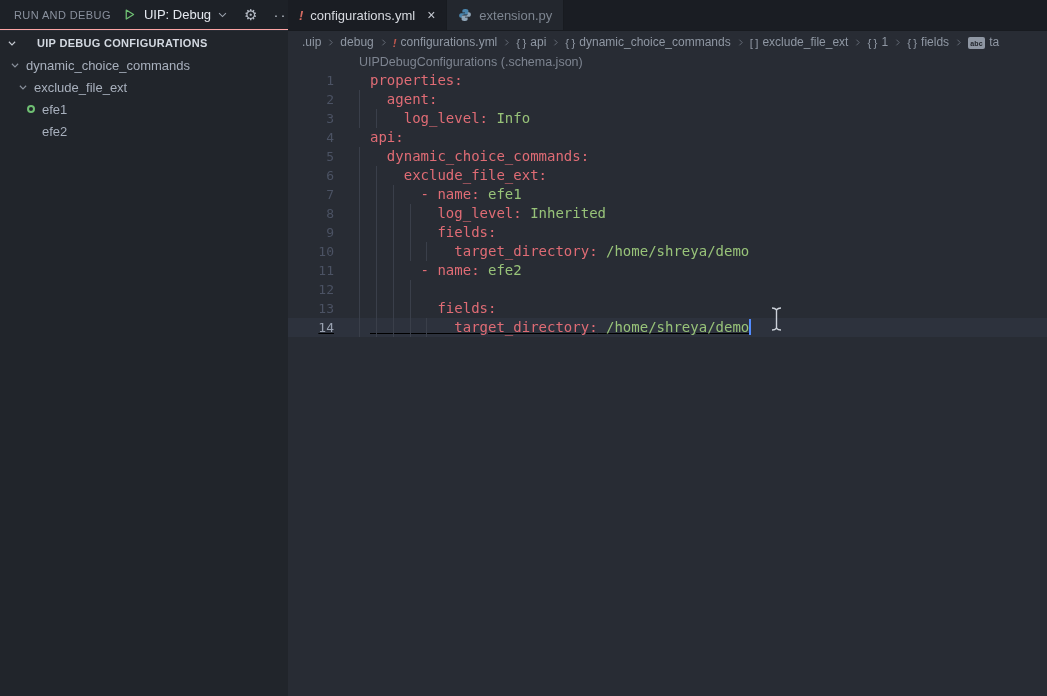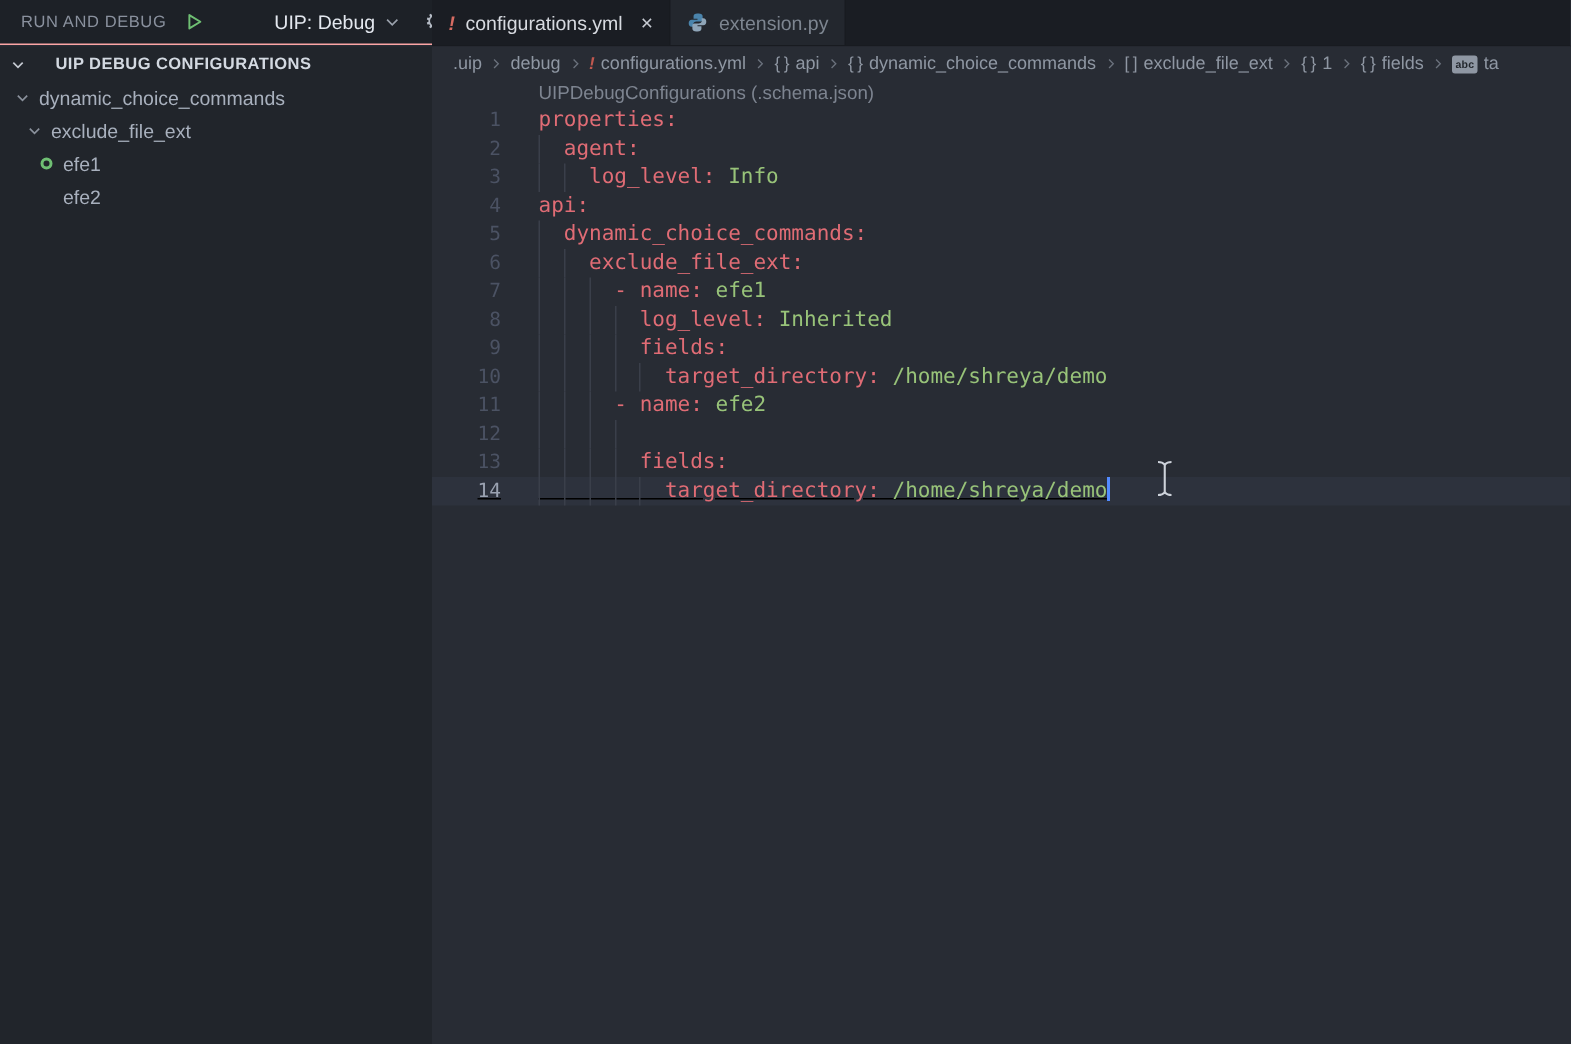--- a/index.html
+++ b/index.html
@@ -11,21 +11,21 @@
   }
   
   #left-col { position:absolute; left:0; top:0; width:288px; height:696px; }
   #debug-toolbar {
     height:30px; background:#1d2127; display:flex; align-items:center;
     padding-left:14px; border-bottom:1px solid #fca5a5;
   }
   .toolbar-title { font-size:11px; color:#8a919e; letter-spacing:.4px; white-space:nowrap; }
   .play-icon { margin-left:12px; display:flex; align-items:center; }
   .config-picker { display:flex; align-items:center; margin-left:8px; cursor:pointer; }
-  .config-label { font-size:13px; color:#e4e8ef; white-space:nowrap;margin-left:39px; }
+  .config-label { font-size:13px; color:#e4e8ef; white-space:nowrap; }
   .chev { margin-left:6px; display:flex; align-items:center; }
   .gear { margin-left:16px; font-size:15px; color:#b4bac4; line-height:1; }
   .more-dots { margin-left:16px; font-size:15px; color:#b4bac4; letter-spacing:2px; line-height:1; }
 
   #sidebar { position:absolute; top:31px; left:0; right:0; bottom:0; background:#21252b; }
   .sidebar-header { height:23px; display:flex; align-items:center; padding-left:7px; }
   .sidebar-header .hdr-label {
     font-size:11px; font-weight:bold; color:#d3d9e1; letter-spacing:.3px; margin-left:20px;
   }
   .tree-row { height:22px; display:flex; align-items:center; color:#a8b0bd; font-size:13px; cursor:pointer; }
@@ -71,21 +71,21 @@
   }
   #code-lines { position:relative; }
   .code-line { position:relative; height:19px; display:flex; }
   .code-line.current { background:#2d323d;text-decoration:underline; }
   .gutter {
     width:46px; flex:0 0 46px; text-align:right;
     font-family:"DejaVu Sans Mono", monospace; font-size:13px; line-height:19px; color:#4b5263;
   }
   .code-line.current .gutter { color:#9aa2b1; }
   .code-text {
-    margin-left:25px; white-space:pre;
+    margin-left:36px; white-space:pre;
     font-family:"DejaVu Sans Mono", monospace; font-size:14px; line-height:19px;
   }
   .tok-key { color:#e06c75; }
   .tok-value { color:#98c379; }
   .indent-guide { position:absolute; top:0; bottom:0; width:1px; background:#3a3f4a; }
   .caret {
     display:inline-block; width:2px; height:16px; background:#528bff;
     vertical-align:middle; margin-left:0px; transform:translateY(-1px);
   }
   

